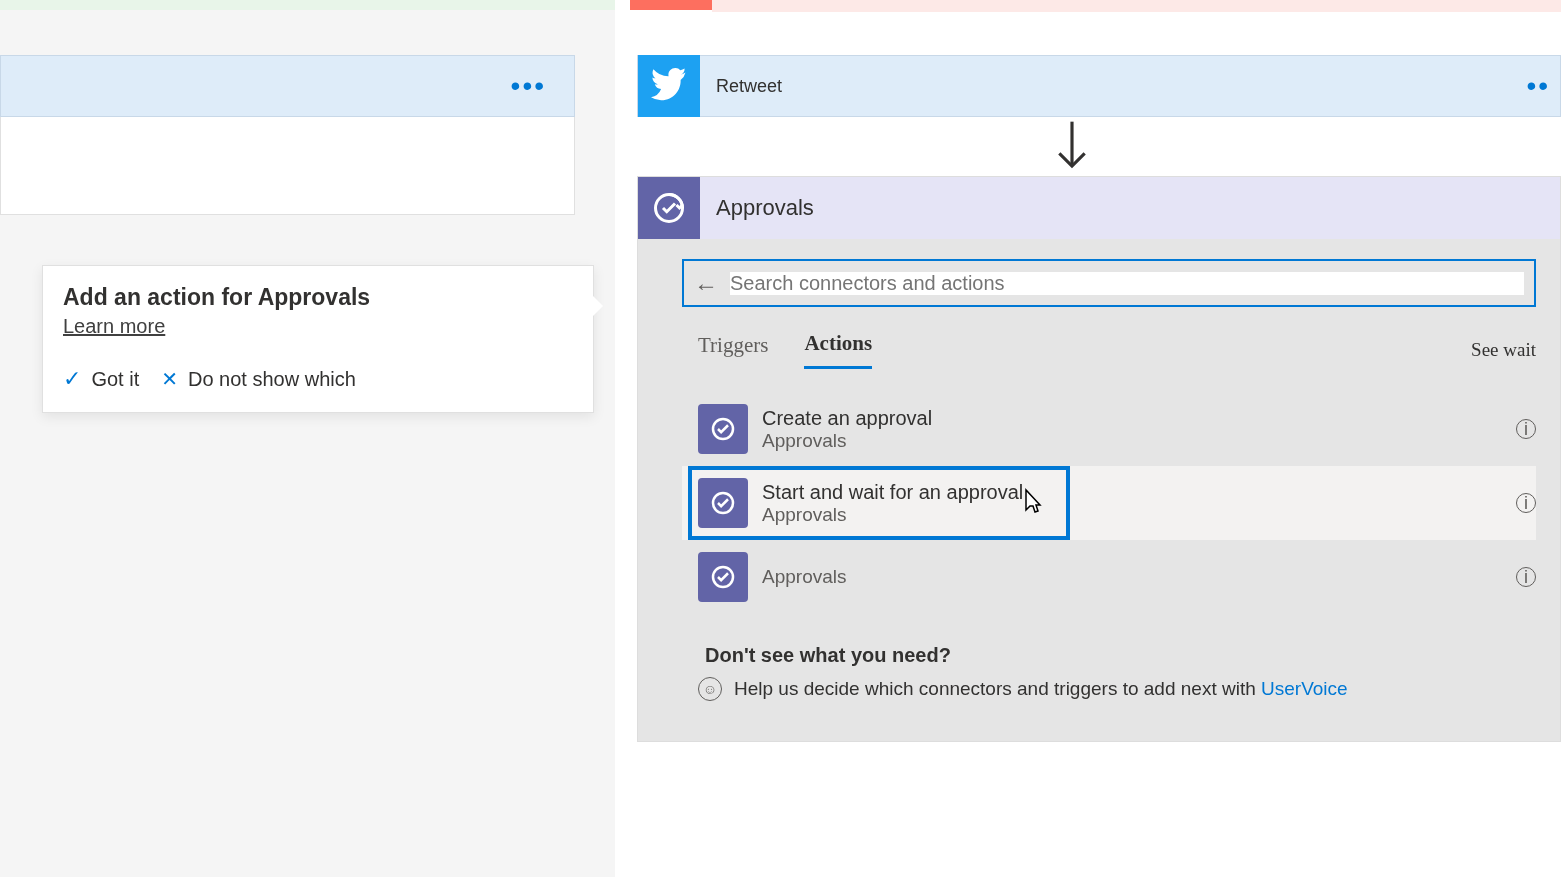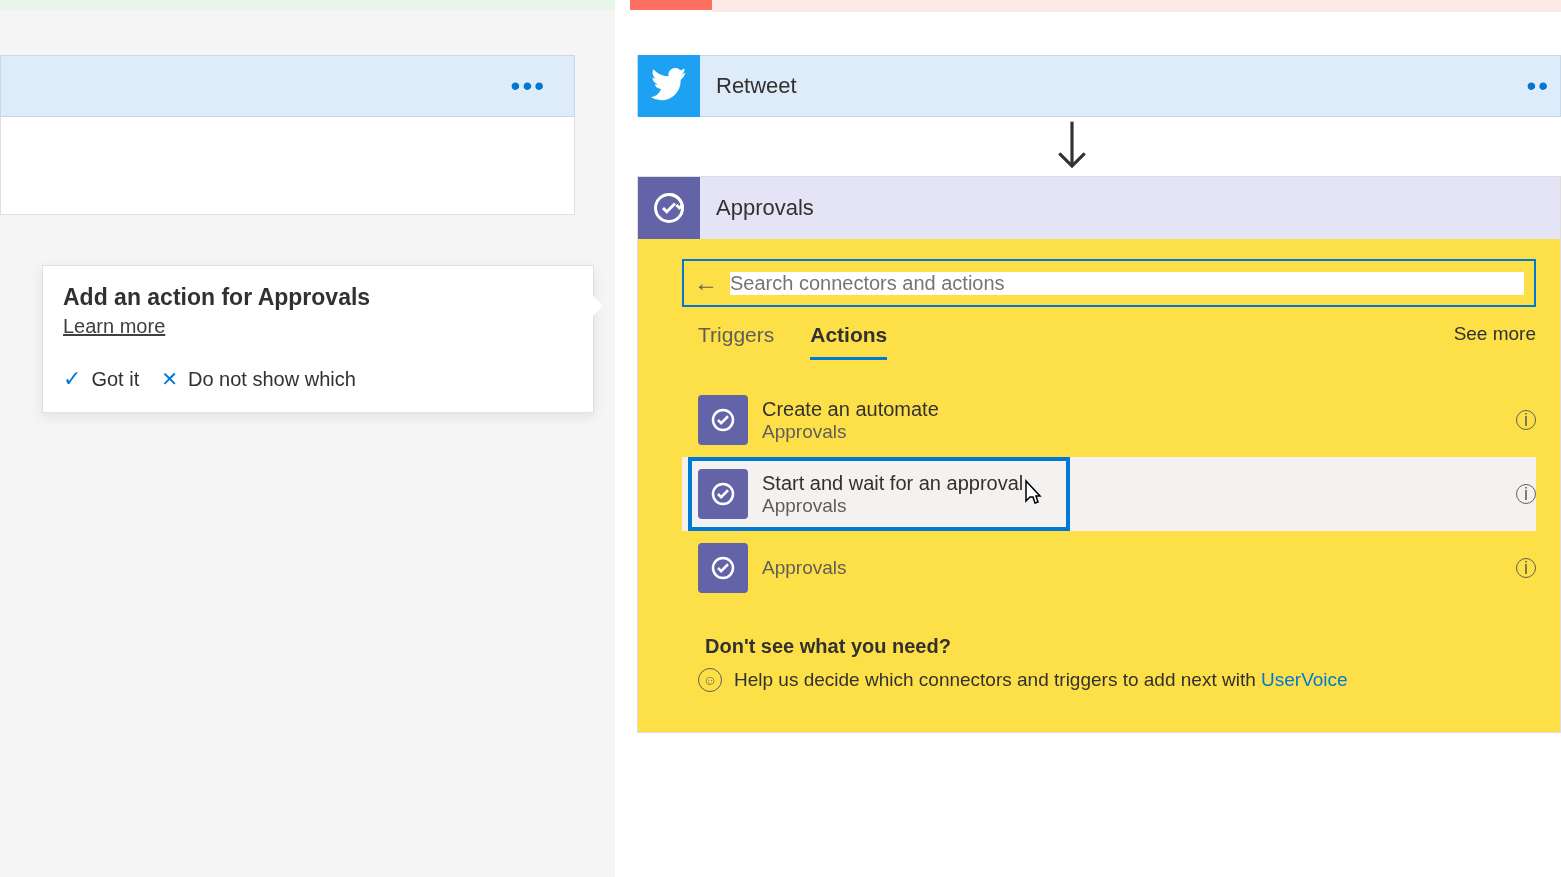--- a/index.html
+++ b/index.html
@@ -21,38 +21,38 @@
 .check-icon { color: #0078d4; font-size: 22px; }
 .x-icon { color: #0078d4; font-size: 20px; }
 
 .right-panel { position: absolute; left: 615px; top: 0; width: 946px; height: 877px; background: #fff; }
 .orange-tab { position: absolute; left: 15px; top: 0; width: 82px; height: 10px; background: #fd6f5f; }
 .pink-bar { position: absolute; left: 97px; top: 0; width: 849px; height: 12px; background: #fde9e7; }
 
 .retweet-card { position: absolute; left: 22px; top: 55px; width: 924px; height: 62px; background: #deecf9; border: 1px solid #c8d8e8; display: flex; align-items: center; }
 .twitter-icon-box { width: 62px; height: 62px; background: #1da1f2; display: flex; align-items: center; justify-content: center; }
 .twitter-icon-box svg { width: 36px; height: 36px; fill: #fff; }
-.retweet-title { font-size: 22px; color: #323130; margin-left: 16px; flex: 1; }
+.retweet-title { font-size: 18px; color: #323130; margin-left: 16px; flex: 1; }
 .retweet-more { margin-right: 10px; font-size: 28px; color: #0078d4; letter-spacing: 2px; }
 
 .arrow-down { position: absolute; left: 438px; top: 118px; }
 .arrow-down svg { width: 38px; height: 58px; }
 
-.approvals-card { position: absolute; left: 22px; top: 176px; width: 924px; background: #fde047; border: 1px solid #ddd; }
+.approvals-card { position: absolute; left: 22px; top: 176px; width: 924px; background: #e5e5e5; border: 1px solid #ddd; }
 .approvals-header { height: 62px; background: #e5e4f6; display: flex; align-items: center; }
 .approvals-icon-box { width: 62px; height: 62px; background: #6264a7; display: flex; align-items: center; justify-content: center; }
 .approvals-icon-box svg { width: 36px; height: 36px; }
 .approvals-title { font-size: 22px; color: #323130; margin-left: 16px; }
 
 .approvals-body { padding: 20px 0 40px 0; }
 .search-row { margin: 0 24px 0 44px; border: 2px solid #0078d4; height: 48px; display: flex; align-items: center; padding: 0 10px; }
 .back-arrow { font-size: 24px; color: #605e5c; margin-right: 12px; cursor: pointer; }
 .search-input { border: none; outline: none; font-size: 20px; color: #605e5c; flex: 1; font-family: inherit; }
 
-.tabs-row { display: flex; align-items: flex-start; margin: 16px 24px 0 60px; border-bottom: 1px solid transparent; }
+.tabs-row { display: flex; align-items: center; margin: 24px 24px 0 60px; border-bottom: 1px solid transparent; font-family: Liberation Serif, serif; }
 .tab { font-size: 21px; color: #605e5c; margin-right: 36px; padding-bottom: 10px; cursor: pointer; }
 .tab.active { color: #323130; font-weight: 600; border-bottom: 3px solid #0078d4; }
 .see-more { margin-left: auto; font-size: 19px; color: #323130; cursor: pointer; }
 
 .actions-list { margin-top: 22px; }
 .action-item { display: flex; align-items: center; padding: 12px 24px 12px 60px; position: relative; cursor: pointer; }
 .action-item.highlighted { outline: 4px solid #0078d4; outline-offset: -4px; margin-left: 50px; margin-right: 490px; padding-left: 10px; padding-right: 8px; }
 .action-icon-box { width: 50px; height: 50px; background: #6264a7; border-radius: 4px; display: flex; align-items: center; justify-content: center; flex-shrink: 0; }
 .action-icon-box svg { width: 30px; height: 30px; }
 .action-text { margin-left: 14px; flex: 1; }
@@ -135,33 +135,33 @@
 
     <div class="approvals-body">
       <div class="search-row">
         <span class="back-arrow">←</span>
         <input class="search-input" placeholder="Search connectors and actions" style="">
       </div>
 
       <div class="tabs-row">
         <div class="tab">Triggers</div>
         <div class="tab active">Actions</div>
-        <div class="see-more">See more</div>
+        <div class="see-more">See wait</div>
       </div>
 
       <div class="actions-list">
         <div class="action-item">
           <div class="action-icon-box">
             <svg viewBox="0 0 24 24">
                 <circle cx="12" cy="12" r="8" fill="none" stroke="#fff" stroke-width="2"></circle>
                 <path d="M8 12l2.5 2.5L16 9" fill="none" stroke="#fff" stroke-width="2"></path>
               </svg>
           </div>
           <div class="action-text">
-            <div class="action-name">Create an automate</div>
+            <div class="action-name">Create an approval</div>
             <div class="action-sub">Approvals</div>
           </div>
           <div class="info-icon">i</div>
         </div>
 
         <div style="position:relative;" class="action-row-hovered">
           <div style="position:absolute; left:44px; right:24px; top:0; bottom:0; background:#f3f2f1;"></div>
           <div class="action-item highlighted" style="position:relative;">
             <div class="action-icon-box">
               <svg viewBox="0 0 24 24">

